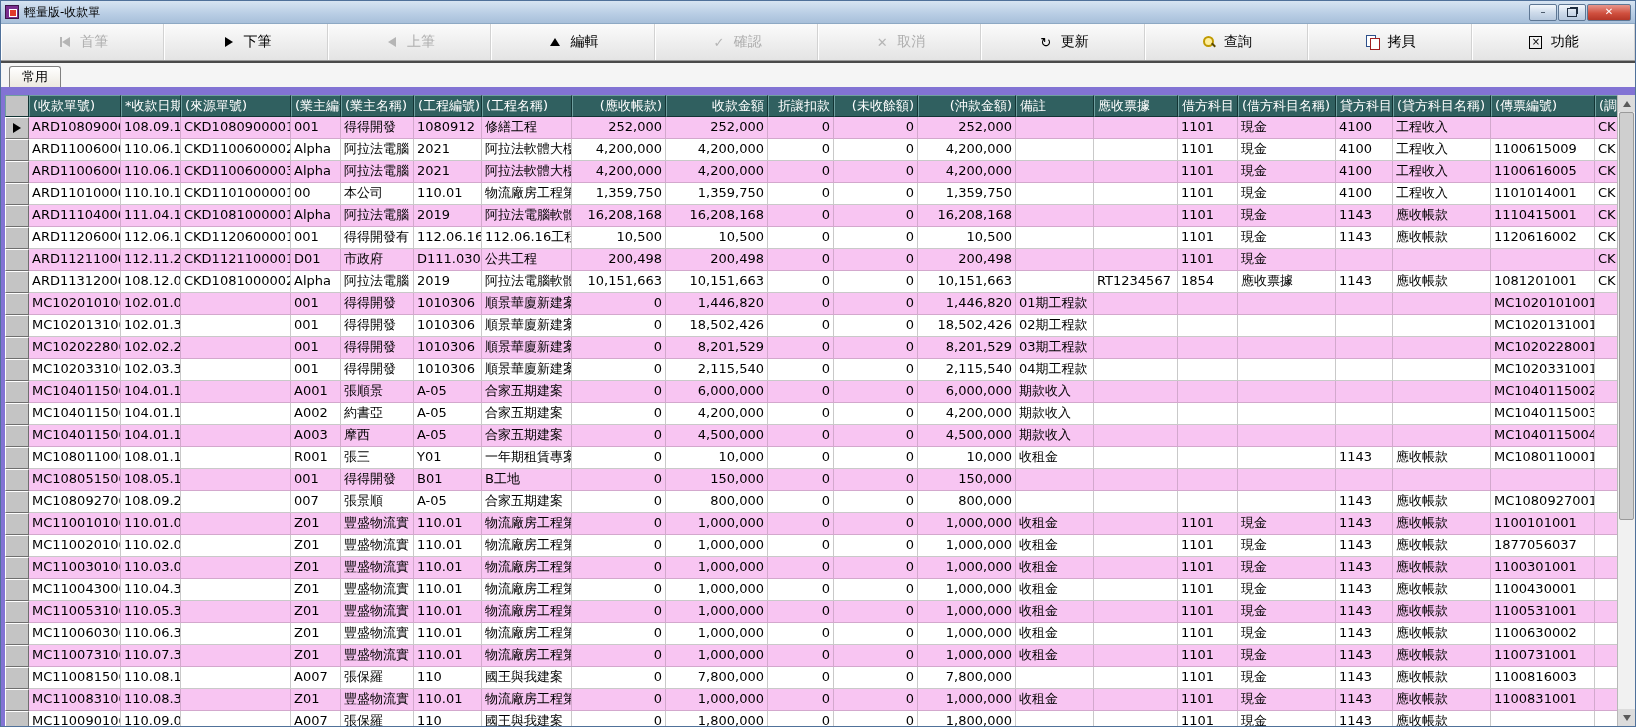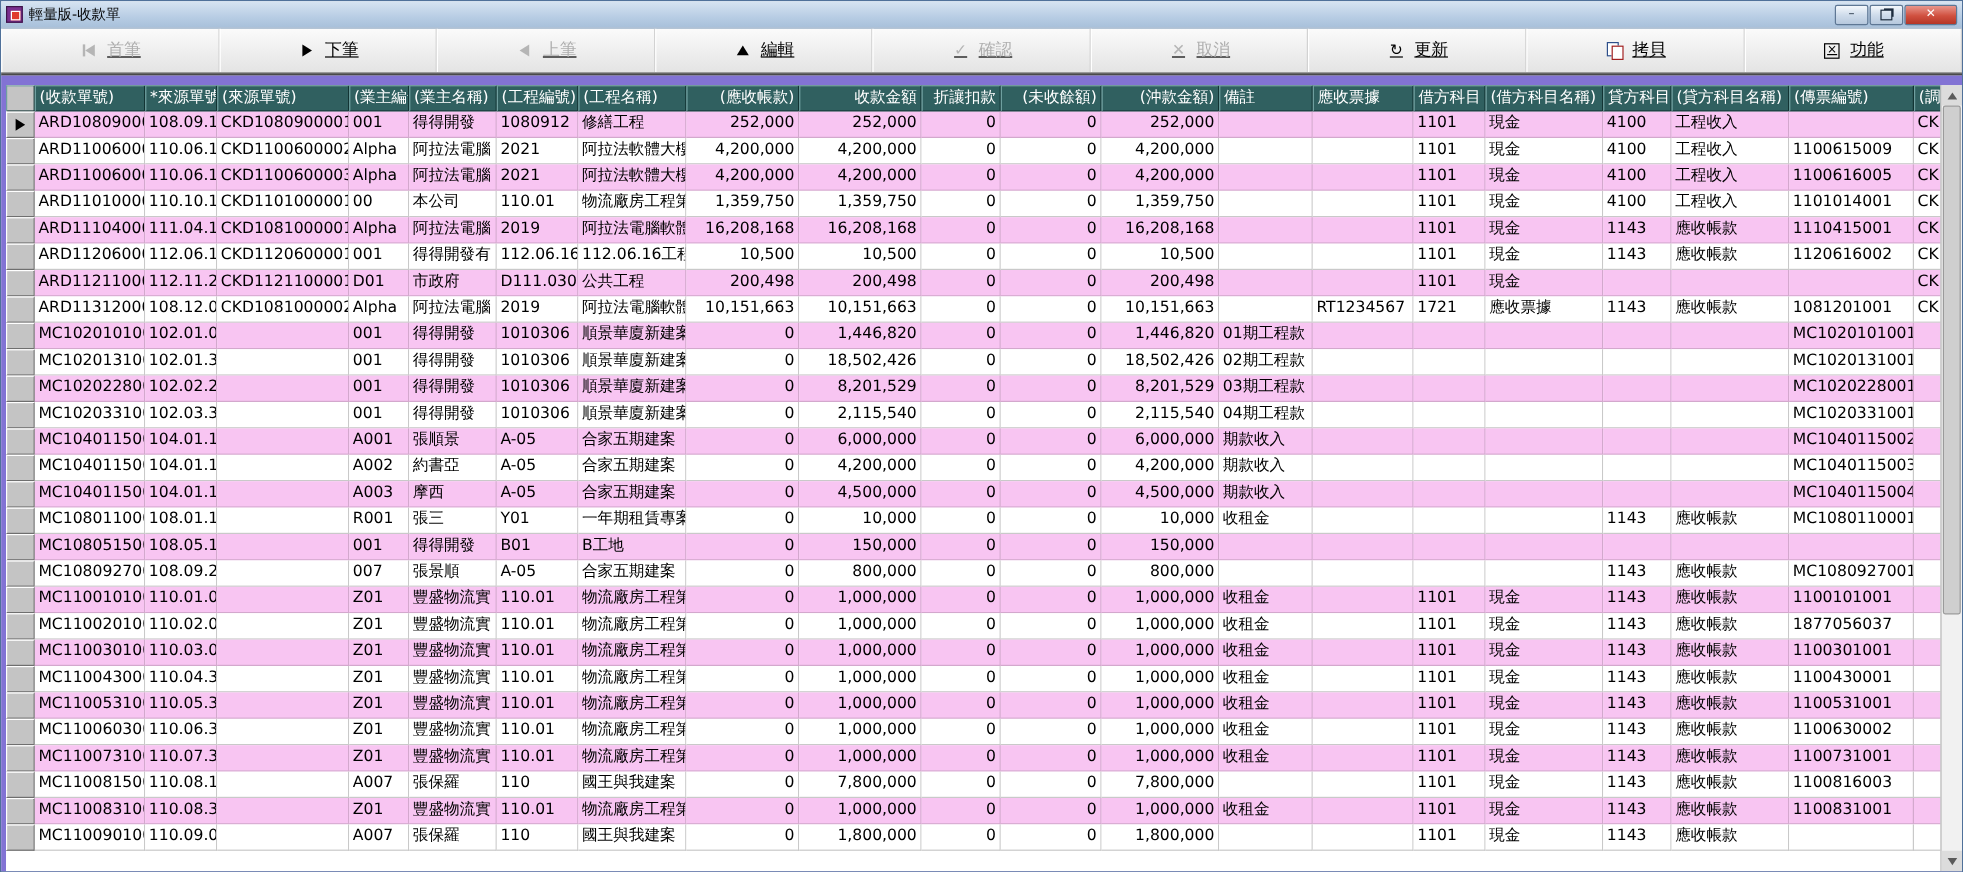--- a/index.html
+++ b/index.html
@@ -10,21 +10,21 @@
   .titlebar{height:22px;flex:0 0 22px;background:linear-gradient(#d7e4f2,#b8cde4 60%,#a8c0da);display:flex;align-items:center;padding:0 4px;border-bottom:1px solid #8ea9c4;}
   .app-icon{width:14px;height:14px;background:#7a2e8e;border:1px solid #3c1448;box-sizing:border-box;margin-right:5px;position:relative;}
   .app-icon::after{content:"";position:absolute;left:3px;top:3px;width:6px;height:6px;background:#e0392b;border:1px solid #fff;}
   .title-text{font-size:12px;color:#000;}
   .win-buttons{margin-left:auto;display:flex;gap:1px;}
   .win-btn{width:28px;height:17px;box-sizing:border-box;border:1px solid #5e7794;border-radius:2px;background:linear-gradient(#f4f8fc,#cfdceb 50%,#b6c8dd);display:flex;align-items:center;justify-content:center;font-size:10px;color:#1d2c3e;line-height:1;}
   .win-btn.close{background:linear-gradient(#e8968c,#d0503f 55%,#b53627);color:#fff;font-weight:bold;width:44px;}
   .win-btn .restore-glyph{width:8px;height:7px;border:1px solid #1d2c3e;box-shadow:2px -2px 0 -1px #1d2c3e;background:transparent;}
 
   
-  .toolbar{height:36px;flex:0 0 36px;background:linear-gradient(#fbfbfb,#eeeeee 55%,#e4e4e4);display:flex;border-bottom:1px solid #9a9a9a;text-decoration:underline;}
+  .toolbar{height:36px;flex:0 0 36px;background:linear-gradient(#fbfbfb,#eeeeee 55%,#e4e4e4);display:flex;border-bottom:1px solid #9a9a9a;}
   .tb-btn{flex:1 1 0;display:flex;align-items:center;justify-content:center;gap:7px;font-size:14px;color:#000;border-right:1px solid #d2d2d2;border-left:1px solid #ffffff;cursor:default;}
   .tb-btn.disabled{color:#aeaeae;}
   .tb-icon{display:inline-flex;align-items:center;justify-content:center;width:16px;height:14px;}
   .tri-r{width:0;height:0;border-top:5px solid transparent;border-bottom:5px solid transparent;border-left:8px solid #000;}
   .tri-l{width:0;height:0;border-top:5px solid transparent;border-bottom:5px solid transparent;border-right:8px solid #000;}
   .tri-u{width:0;height:0;border-left:5px solid transparent;border-right:5px solid transparent;border-bottom:8px solid #000;}
   .vbar{width:2px;height:10px;background:#000;}
   .hminus{width:9px;height:3px;background:#000;}
   .disabled .tri-l{border-right-color:#b5b5b5;}
   .disabled .vbar{background:#b5b5b5;}
@@ -126,42 +126,53 @@
         <span>取消</span>
       </div>
       <div class="tb-btn">
         <span class="tb-icon">
           <span class="glyph">↻</span>
         </span>
         <span>更新</span>
       </div>
       <div class="tb-btn">
         <span class="tb-icon">
+          <span class="mag"></span>
+        </span>
+        <span>查詢</span>
+      </div>
+      <div class="tb-btn">
+        <span class="tb-icon">
           <span class="copyic"></span>
         </span>
         <span>拷貝</span>
       </div>
       <div class="tb-btn">
         <span class="tb-icon">
           <span class="funcbox">×</span>
         </span>
         <span>功能</span>
       </div>
     </div>
 
   <div class="darkline"></div>
 
+  <div class="tabstrip">
+    <div class="tab">
+      <span>常用</span>
+    </div>
+  </div>
 
   <div class="purple-frame">
     <div class="gridwrap">
       <div class="grid" id="grid">
           <div class="grow hdr">
             <div class="gcell sel"></div>
             <div class="gcell" style="width: 92px;">(收款單號)</div>
-            <div class="gcell" style="width: 60px;">*來源單號</div>
+            <div class="gcell" style="width: 60px;">*收款日期</div>
             <div class="gcell" style="width: 110px;">(來源單號)</div>
             <div class="gcell" style="width: 50px;">(業主編號)</div>
             <div class="gcell" style="width: 73px;">(業主名稱)</div>
             <div class="gcell" style="width: 68px;">(工程編號)</div>
             <div class="gcell" style="width: 90px;">(工程名稱)</div>
             <div class="gcell al-r" style="width: 94px;">(應收帳款)</div>
             <div class="gcell al-r" style="width: 102px;">收款金額</div>
             <div class="gcell al-r" style="width: 66px;">折讓扣款</div>
             <div class="gcell al-r" style="width: 84px;">(未收餘額)</div>
             <div class="gcell al-r" style="width: 98px;">(沖款金額)</div>
@@ -346,21 +357,21 @@
             <div class="gcell" style="width: 73px;">阿拉法電腦</div>
             <div class="gcell" style="width: 68px;">2019</div>
             <div class="gcell" style="width: 90px;">阿拉法電腦軟體</div>
             <div class="gcell al-r" style="width: 94px;">10,151,663</div>
             <div class="gcell al-r" style="width: 102px;">10,151,663</div>
             <div class="gcell al-r" style="width: 66px;">0</div>
             <div class="gcell al-r" style="width: 84px;">0</div>
             <div class="gcell al-r" style="width: 98px;">10,151,663</div>
             <div class="gcell" style="width: 78px;"></div>
             <div class="gcell" style="width: 84px;">RT1234567</div>
-            <div class="gcell" style="width: 60px;">1721</div>
+            <div class="gcell" style="width: 60px;">1854</div>
             <div class="gcell" style="width: 98px;">應收票據</div>
             <div class="gcell" style="width: 57px;">1143</div>
             <div class="gcell" style="width: 98px;">應收帳款</div>
             <div class="gcell" style="width: 104px;">1081201001</div>
             <div class="gcell" style="width: 34px;">CK</div>
           </div>
           <div class="grow pink">
             <div class="gcell sel"></div>
             <div class="gcell" style="width: 92px;">MC1020101001</div>
             <div class="gcell" style="width: 60px;">102.01.01</div>

